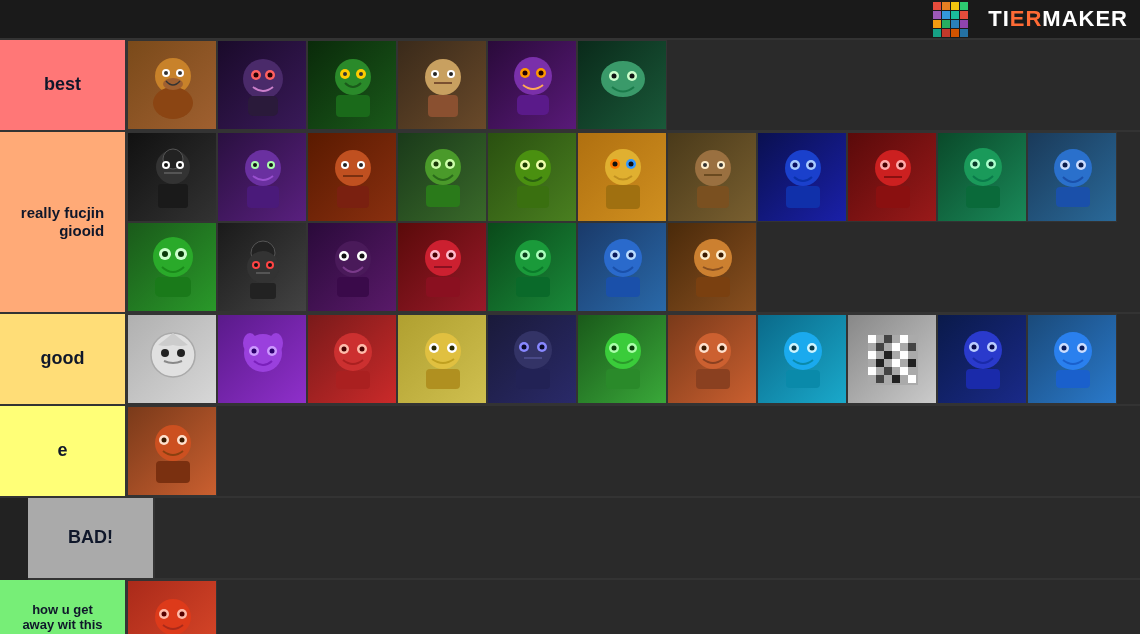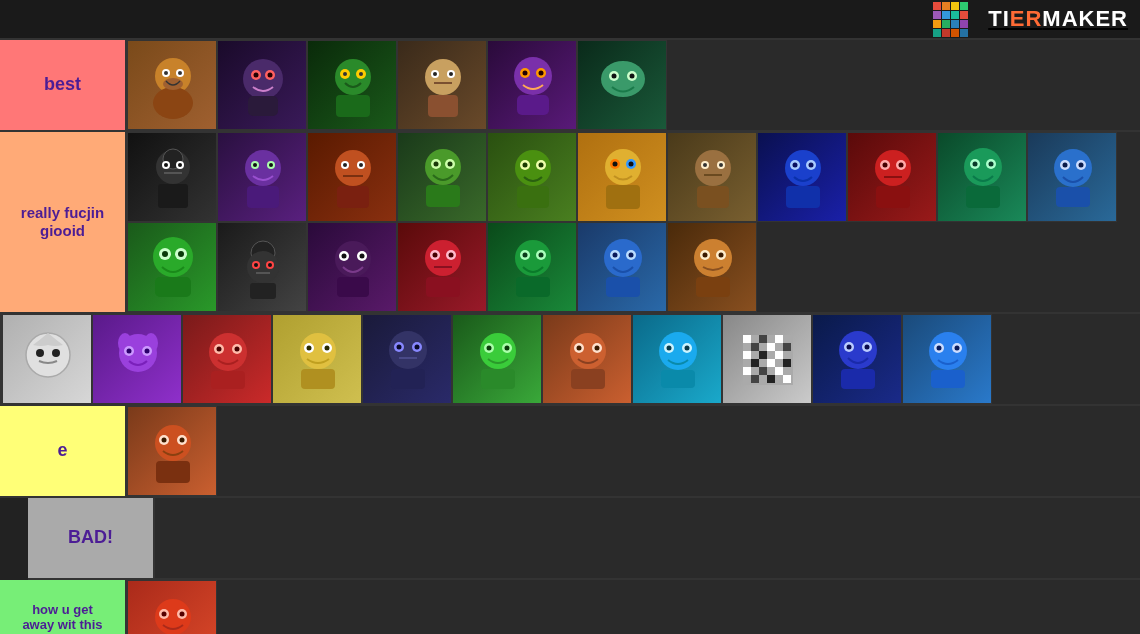--- a/index.html
+++ b/index.html
@@ -16,21 +16,21 @@
       min-height: 90px;
     }
     .tier-label {
       width: 125px;
       min-width: 125px;
       display: flex;
       align-items: center;
       justify-content: center;
       font-size: 18px;
       font-weight: bold;
-      color: #4c1d95;
+      color: #0f172a;
       text-align: center;
       padding: 4px;
       line-height: 1.2;
     }
     .tier-items {
       flex: 1;
       display: flex;
       flex-wrap: wrap;
       align-content: flex-start;
       background: #2a2a2a;
@@ -51,21 +51,20 @@
       align-items: center;
       background: #1a1a1a;
       padding: 6px 12px;
       height: 40px;
       border-bottom: 2px solid #333;
     }
     .tiermaker-logo {
       display: flex;
       align-items: center;
       gap: 20px;
-      text-decoration: underline;
     }
     .logo-grid {
       display: grid;
       grid-template-columns: repeat(4, 8px);
       grid-template-rows: repeat(4, 8px);
       gap: 1px;
     }
     .logo-cell {
       width: 8px;
       height: 8px;
@@ -76,21 +75,21 @@
       color: white;
       letter-spacing: 1px;
       text-transform: uppercase;
     }
     .logo-title span {
       color: #ff6b35;
     }
 
     
     .row-best   { background-color: #ff7777; }
-    .row-really { background-color: #ffaa77; min-height: 180px; }
+    .row-really { background-color: #ffaa77; min-height: 180px; text-align: right; }
     .row-good   { background-color: #ffdd77; }
     .row-e      { background-color: #ffff77; }
     .row-bad    { background-color: #aaaaaa; }
     .row-fn     { background-color: #77ee77; }
 
     .row-really .tier-items { min-height: 180px; }
 
     
     .char-icon {
       width: 88px;
@@ -460,20 +459,21 @@
                 <circle cx="43" cy="22" r="2.5" fill="#3a1a00"></circle>
                 <path d="M25 34 Q35 40 45 34" stroke="#8a5020" stroke-width="2" fill="none"></path>
                 <rect x="18" y="44" width="34" height="20" rx="4" fill="#7a4010"></rect>
               </svg>
           </div>
         </div>
       </div>
     </div>
 
     <div class="tier-row">
+      <div class="tier-label row-good">good</div>
       <div class="tier-items">
         <div class="tier-item">
           <div class="char-icon" style="background:linear-gradient(135deg,#b0b0b0,#d8d8d8);width:90px;height:90px;">
             <svg width="70" height="70" viewBox="0 0 70 70">
                 <circle cx="35" cy="30" r="22" fill="#e0e0e0" stroke="#aaa" stroke-width="1.5"></circle>
                 <path d="M35 8 Q42 14 50 20 Q42 22 35 20 Q28 22 20 20 Q28 14 35 8Z" fill="#ccc"></path>
                 <circle cx="27" cy="28" r="4" fill="#222"></circle>
                 <circle cx="43" cy="28" r="4" fill="#222"></circle>
                 <path d="M26 36 Q35 40 44 36" stroke="#888" stroke-width="2" fill="none"></path>
               </svg>

